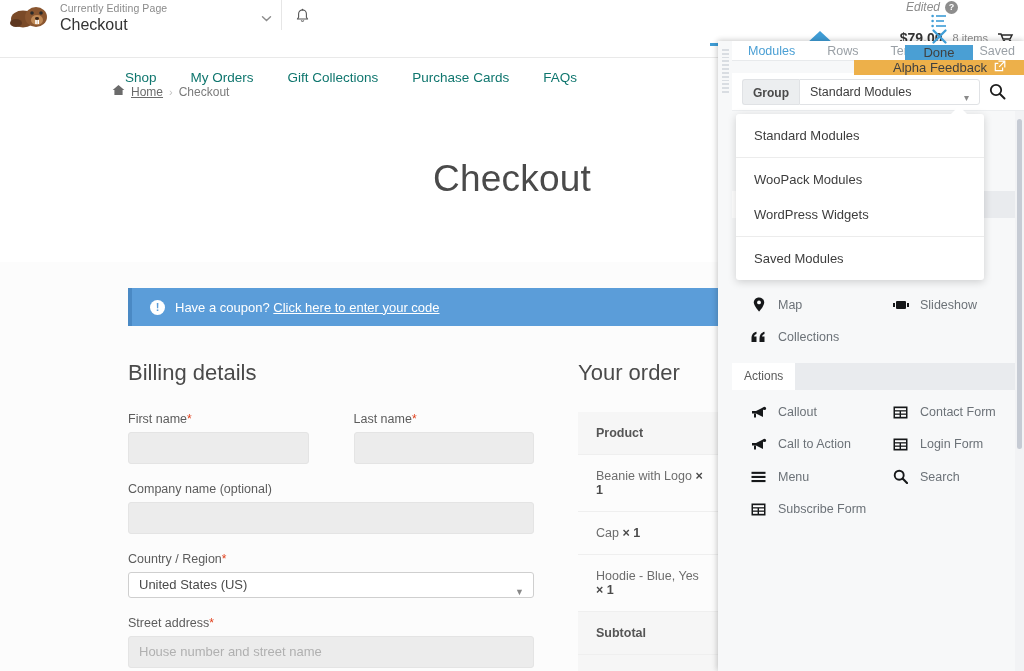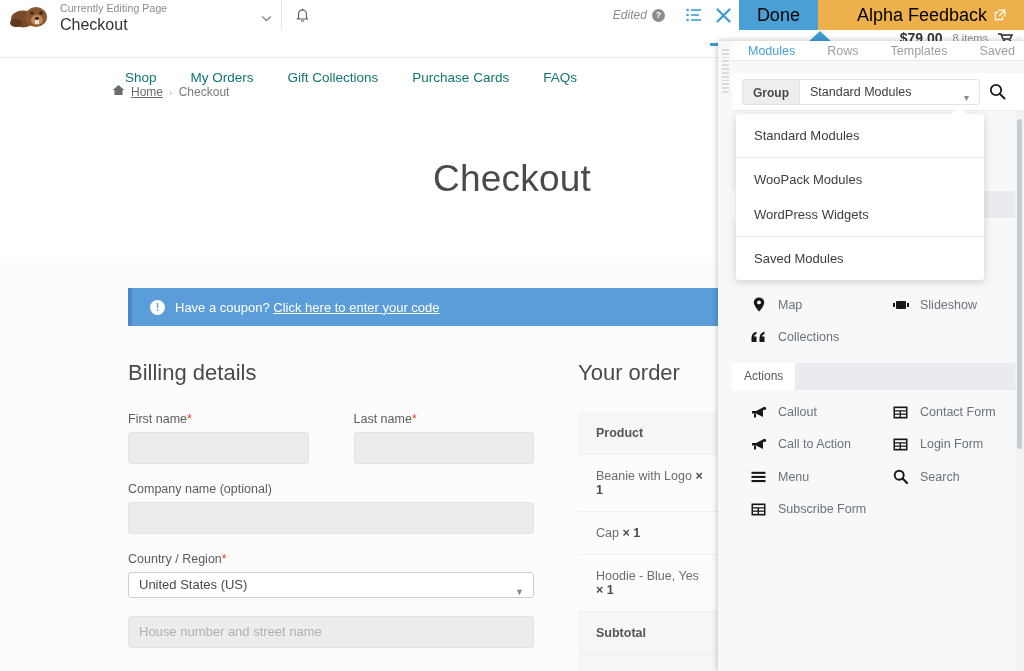--- a/index.html
+++ b/index.html
@@ -101,38 +101,38 @@
   .ord-row {
     font-size:12.5px; color:#6d6d6d; padding:14px 18px; border-top:1px solid #efefef;
   }
   .ord-row.head { background:#f6f6f6; font-weight:700; color:#555; border-top:none; }
   .ord-row.tot { background:#f6f6f6; font-weight:700; color:#555; }
   .ord-row b { color:#4a4a4a; }
 
   
   .bb-bar {
     position:absolute; right:0; top:0; height:30px;
-    display:flex; align-items:center; gap:0; z-index:40;
+    display:flex; align-items:center; gap:0; z-index:40;flex-direction:column;
   }
   .bb-edited {
     font-size:12px; color:#8d8d8d; font-style:italic; display:flex;
     align-items:center; gap:5px; padding-right:14px;
   }
   .bb-help {
     width:13px; height:13px; border-radius:50%; background:#8d8d8d; color:#fff;
     font-size:9px; font-style:normal; font-weight:700;
     display:flex; align-items:center; justify-content:center; line-height:1;
   }
   .bb-icobtn {
     width:30px; height:30px; display:flex; align-items:center; justify-content:center;
     color:#3f9dd6;
   }
   .bb-btn {
     height:30px; padding:0 18px; display:flex; align-items:center; justify-content:center;
-    font-size:18px; color:#000000; font-weight:400; white-space:nowrap;
+    font-size:13px; color:#404040; font-weight:400; white-space:nowrap;
   }
   .bb-btn.done { background:#4a9fd4; }
   .bb-btn.alpha { background:#edb04a; gap:7px;padding-left:39px; }
 
   
   .cart-strip {
     position:absolute; right:10px; top:27px; height:22px; z-index:30;
     display:flex; align-items:center; gap:10px; color:#3a3a3a;
   }
   .cart-strip .amt { font-size:14px; font-weight:600; color:#333; }
@@ -327,20 +327,23 @@
       <label class="field-label">
         <span>Country / Region</span><span class="req">*</span>
       </label>
       <div class="sel">
         <span>United States (US)</span>
         <span class="arr">▼</span>
       </div>
     </div>
 
     <div class="mt">
+      <label class="field-label">
+        <span>Street address</span><span class="req">*</span>
+      </label>
       <div class="fld ph">House number and street name</div>
 
     </div>
   </div>
 
   <div class="yourorder">
     <h3>Your order</h3>
     <div class="ord-row head">Product</div>
     <div class="ord-row">
       <span>Beanie with Logo</span> <b>× 1</b>

